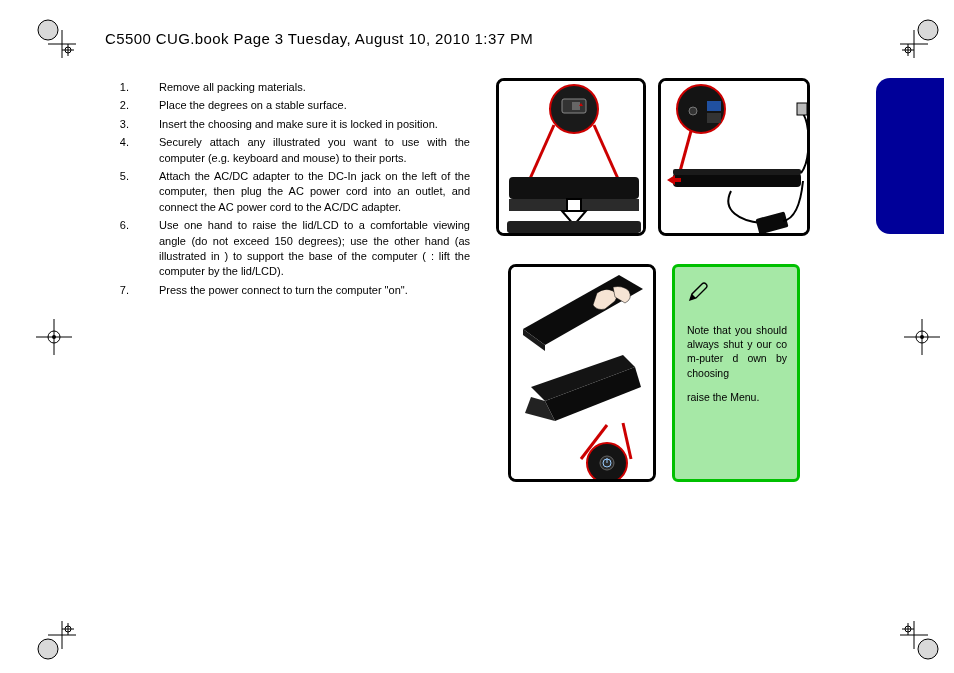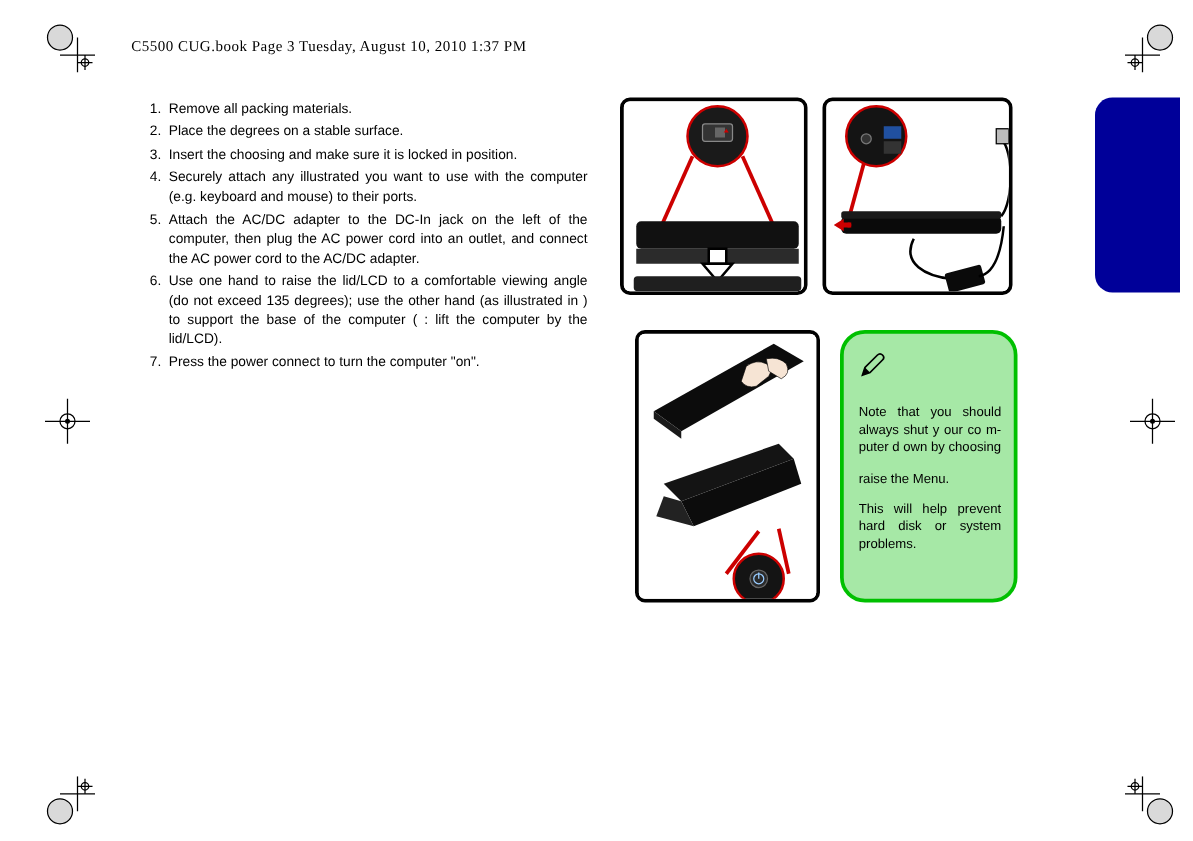--- a/index.html
+++ b/index.html
@@ -20,22 +20,22 @@
     .cm-tl { top: 14px; left: 32px; }
     .cm-tr { top: 14px; right: 10px; }
     .cm-bl { bottom: 8px; left: 32px; }
     .cm-br { bottom: 8px; right: 10px; }
     .cm-ml { top: 50%; left: 32px; transform: translateY(-50%); }
     .cm-mr { top: 50%; right: 10px; transform: translateY(-50%); }
     .header-line {
       position: absolute;
       top: 30px;
       left: 105px;
-      font-family: Liberation Serif, serif;
-      font-size: 12px;
+      font-family: Liberation Sans, sans-serif;
+      font-size: 15px;
       color: #000;
       letter-spacing: 0.4px;
     }
     .content {
       position: absolute;
       top: 80px;
       left: 115px;
       right: 30px;
       display: flex;
     }
@@ -51,44 +51,44 @@
     .instructions li {
       display: flex;
       margin-bottom: 3px;
     }
     .instructions .num {
       width: 20px;
       flex-shrink: 0;
       text-align: right;
       padding-right: 6px;
     }
-    .instructions .txt { flex: 1; text-align: justify; }
+    .instructions .txt { flex: 1; text-align: justify; margin-left: 24px; }
     .figure-area {
       position: absolute;
       top: 78px;
       left: 496px;
     }
     .fig-box {
       position: absolute;
       border: 3px solid #000;
       border-radius: 8px;
       background: #fff;
       overflow: hidden;
     }
     .fig1 { left: 0; top: 0; width: 150px; height: 158px; }
     .fig2 { left: 162px; top: 0; width: 152px; height: 158px; }
     .fig3 { left: 12px; top: 186px; width: 148px; height: 218px; }
     .note-box {
       position: absolute;
       left: 176px;
       top: 186px;
-      width: 142px;
+      width: 128px;
       height: 218px;
       border: 3px solid #00c000;
-      border-radius: 20px;
+      border-radius: 6px;
       background: #a6e8a6;
       padding: 14px 10px 10px 12px;
       font-size: 10.5px;
       color: #000;
       line-height: 1.35;
     }
     .note-box .pen {
       width: 22px;
       height: 22px;
       margin-bottom: 20px;
@@ -189,21 +189,21 @@
         <li>
           <span class="num">4.</span>
           <span class="txt">Securely attach any illustrated you want to use with the computer (e.g. keyboard and mouse) to their ports.</span>
         </li>
         <li>
           <span class="num">5.</span>
           <span class="txt">Attach the AC/DC adapter to the DC-In jack on the left of the computer, then plug the AC power cord into an outlet, and connect the AC power cord to the AC/DC adapter.</span>
         </li>
         <li>
           <span class="num">6.</span>
-          <span class="txt">Use one hand to raise the lid/LCD to a comfortable viewing angle (do not exceed 135 degrees); use the other hand (as illustrated in            ) to support the base of the computer (       : lift the computer by the lid/LCD).</span>
+          <span class="txt">Use one hand to raise the lid/LCD to a comfortable viewing angle (do not exceed 150 degrees); use the other hand (as illustrated in            ) to support the base of the computer (       : lift the computer by the lid/LCD).</span>
         </li>
         <li>
           <span class="num">7.</span>
           <span class="txt">Press the power connect to turn the computer "on".</span>
         </li>
       </ol>
   </div>
 </div>
 
 <div class="figure-area">
@@ -284,17 +284,16 @@
 
   <div class="note-box">
     <div class="pen">
       <svg viewBox="0 0 22 22">
           <path d="M3 19 L5 13 L15 3 Q17 1 19 3 Q21 5 19 7 L9 17 Z" fill="none" stroke="#000" stroke-width="1.4"></path>
           <path d="M3 19 L5 13 L9 17 Z" fill="#000"></path>
         </svg>
     </div>
     <p><span>Note that you should always shut y  our co m-puter d      own by choosing</span></p>
     <p><span>raise the        Menu.</span></p>
-    <p><span>This will help prevent hard disk  or   system problems.</span></p>
   </div>
 </div>
 
 <div class="side-tab"></div>
 
 </body></html>

